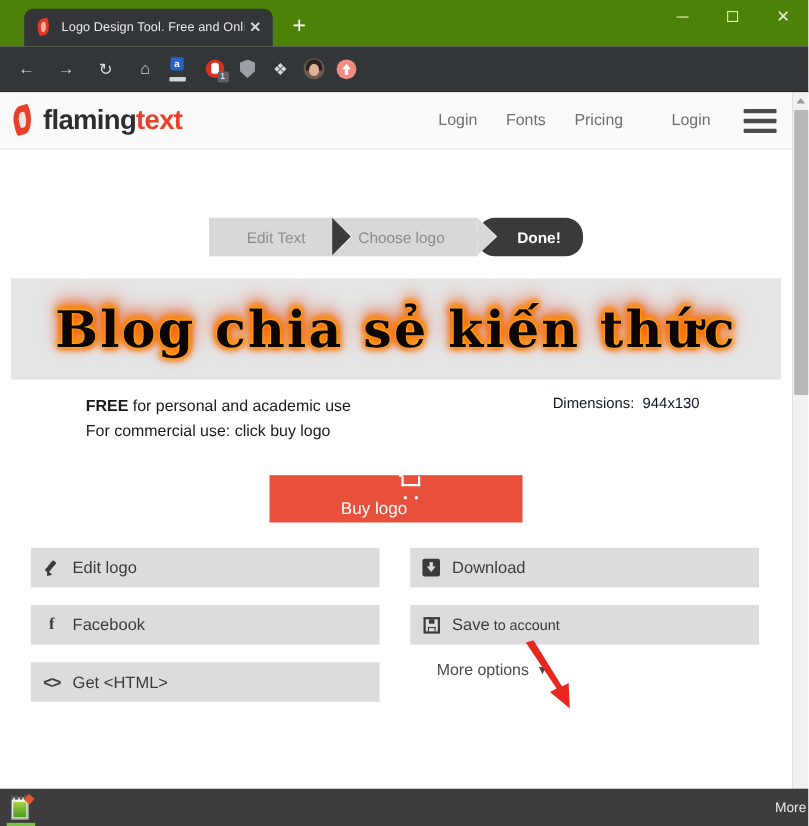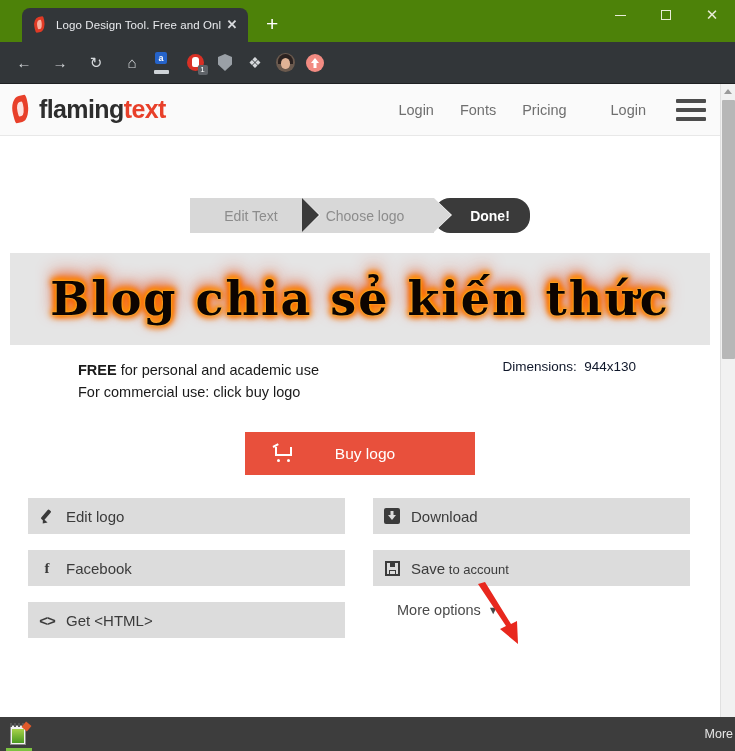--- a/index.html
+++ b/index.html
@@ -284,20 +284,21 @@
   .buy-wrap { display:flex; justify-content:center; margin-top: 29px; }
   .buy-btn {
     width: 230px; height: 43px;
     background: #e8503c;
     color:#fff;
     display:flex; align-items:center;
     font-size: 15.5px;
     border: none;
     cursor: pointer;
     position: relative;
+    flex-direction: column;
   }
   .cart {
     width: 22px; height: 16px; position: relative; margin-left: 28px; flex:0 0 22px;
   }
   .cart .basket { position:absolute; left:2px; top:1px; width:17px; height:9px; border:2px solid #fff; border-top:none; }
   .cart .handle { position:absolute; left:0px; top:0px; width:6px; height:2px; background:#fff; transform: rotate(-28deg); transform-origin: left center;}
   .cart .w1 { position:absolute; left:4px; bottom:0; width:3px; height:3px; border-radius:50%; background:#fff; }
   .cart .w2 { position:absolute; left:14px; bottom:0; width:3px; height:3px; border-radius:50%; background:#fff; }
   .buy-label { flex:1 1 auto; text-align:center; padding-right: 40px; }
 

